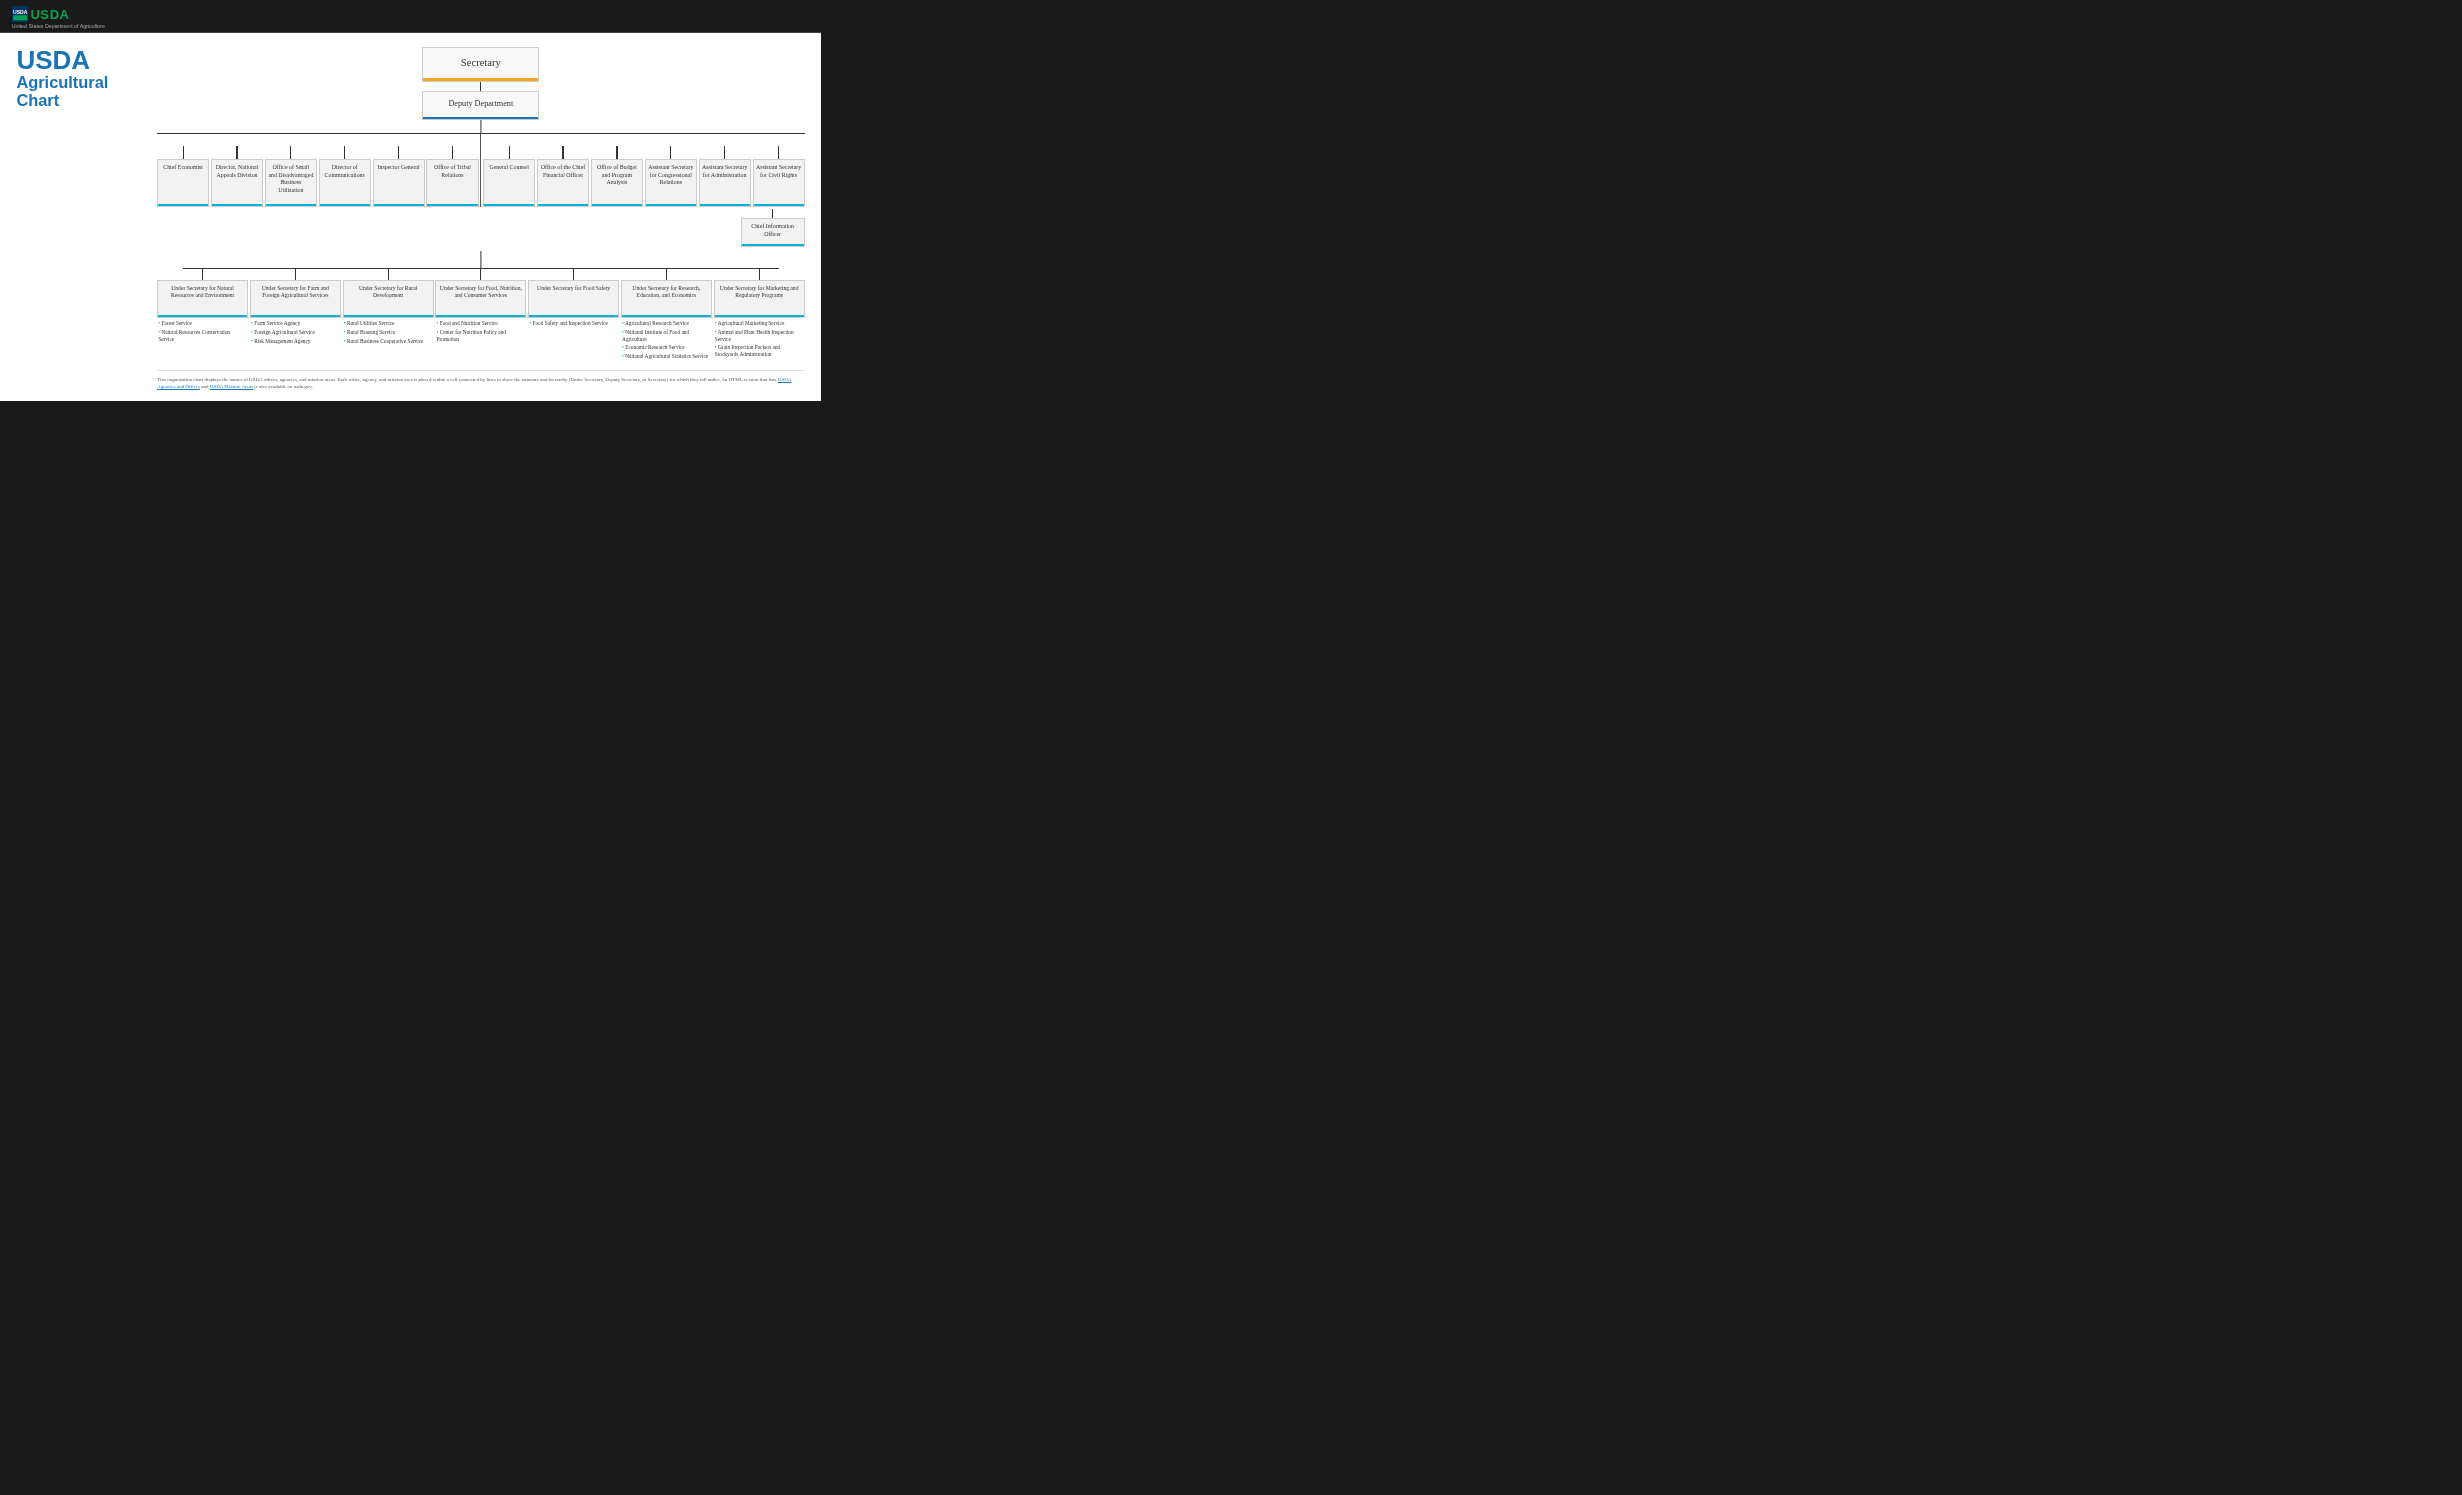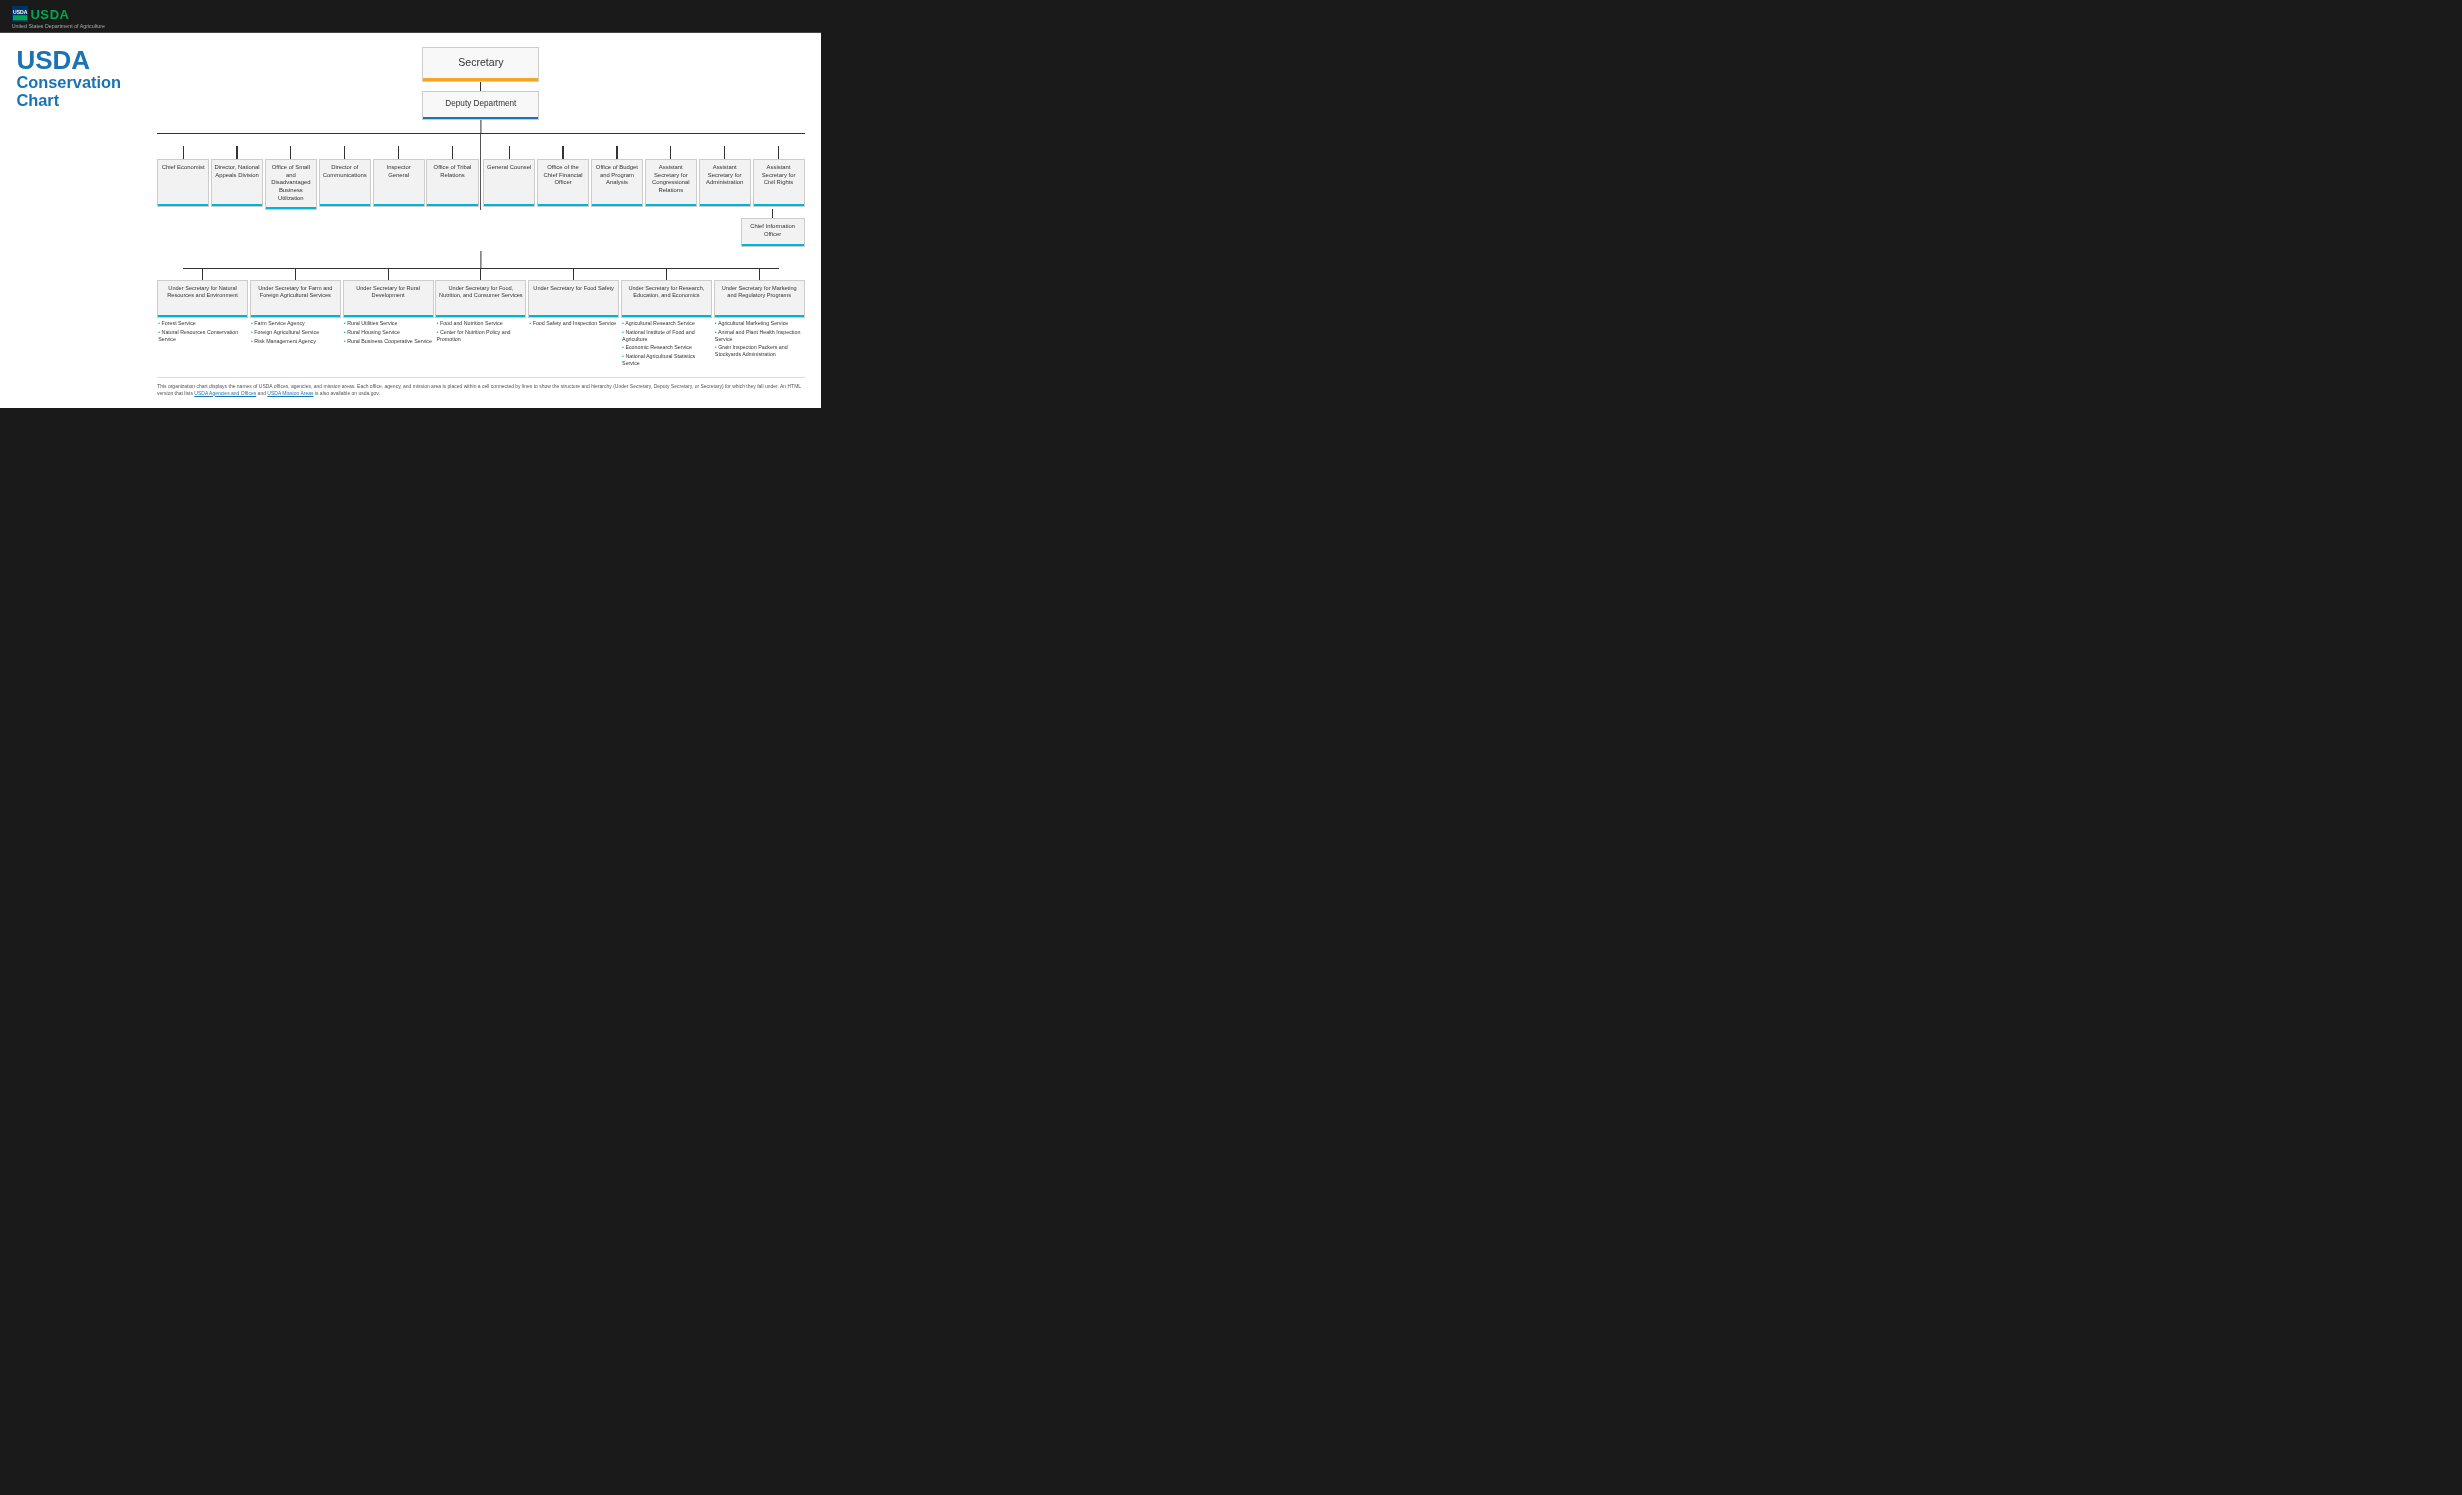--- a/index.html
+++ b/index.html
@@ -167,20 +167,21 @@
       gap: 11.7px;
       align-items: flex-start;
       width: 100%;
     }
     .left-title {
       flex-shrink: 0;
     }
     .right-chart {
       flex: 1;
       overflow: hidden;
+      font-family: Liberation Serif, serif;
     }
     .v-line { width: 1.2px; background: #333; }
 
   </style>
 </head>
 <body>
 
 <div class="header">
   <div class="usda-logo">
     <div class="usda-logo-top">
@@ -196,21 +197,21 @@
   </div>
 </div>
 <div class="header-divider"></div>
 
 <div class="main-content">
   <div class="big-layout">
 
     <div class="left-title" style="width:129px; flex-shrink:0;">
       <div class="org-title">
         <div class="line1" style="font-size:26px;font-weight:900;color:#1a73b5;line-height:1.0;">USDA</div>
-        <div class="line2" style="font-size:16.4px;font-weight:900;color:#1a73b5;line-height:1.1;">Conservation Chart</div>
+        <div class="line2" style="font-size:16.4px;font-weight:900;color:#1a73b5;line-height:1.1;">Agricultural Chart</div>
       </div>
     </div>
 
     <div class="right-chart">
 
       <div style="display:flex;flex-direction:column;align-items:center;">
         <div class="box has-yellow-bar secretary-box" style="width:117px;font-size:10.6px;font-weight:400;padding:8.2px 5.9px 10.6px 5.9px;background:#f8f8f8;">
           <span>Secretary</span>
         </div>
         <div class="v-line" style="height:9.4px;"></div>

